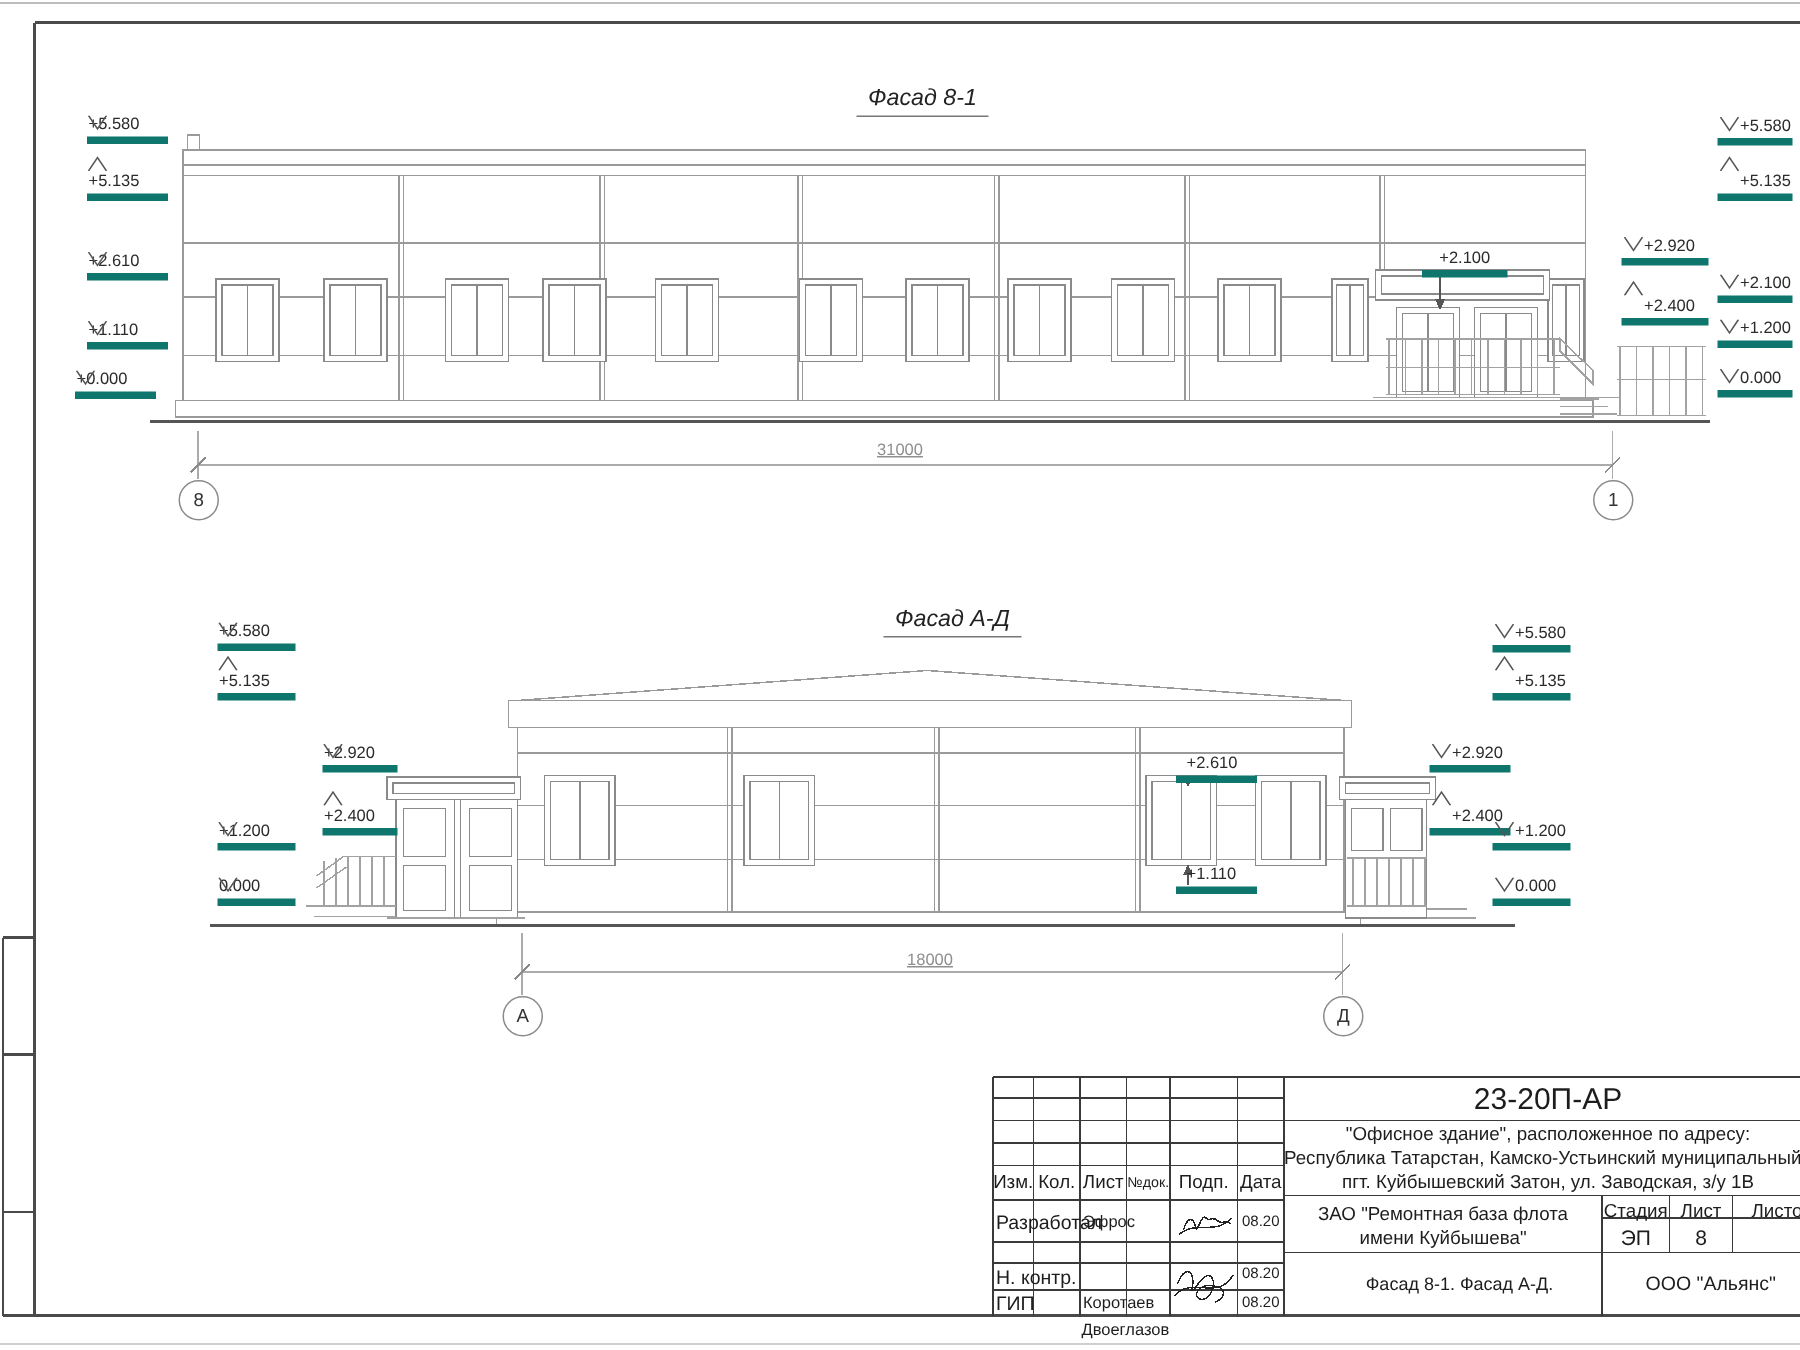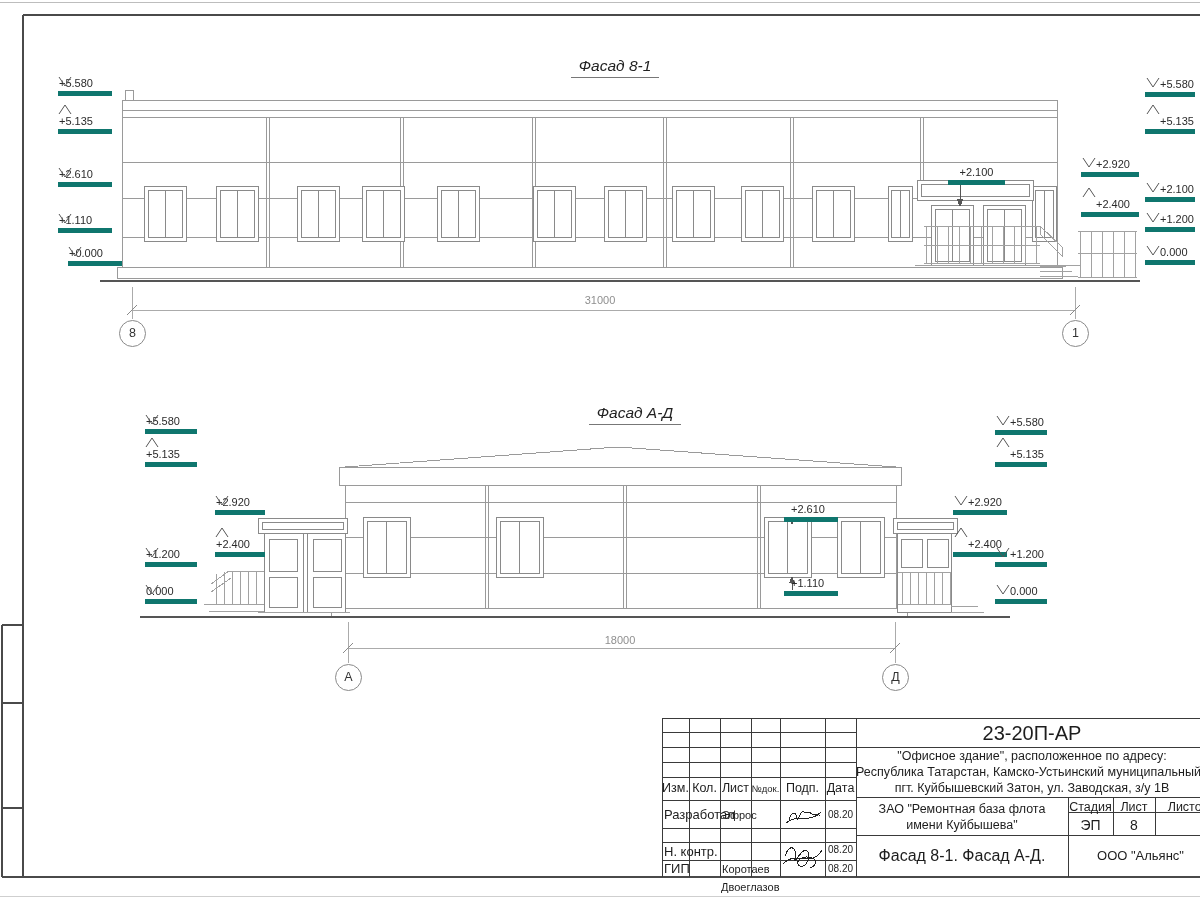--- a/index.html
+++ b/index.html
@@ -16,30 +16,30 @@
   .al .lbl{padding-left:1px;text-align:left;}
   .ar .lbl{padding-left:15px;text-align:left;}
   .ml .lbl{text-align:center;}
   .mlL .lbl{text-align:left;padding-left:7px;}
   .arrow{position:absolute;width:14px;height:10px;}
   .al .arrow{right:5px;}
   .ar .arrow{left:1px;}
   .down{bottom:-10px;}
   .up{top:-11px;}
   
-  .dim{position:absolute;font-size:11px;color:#8f8f8f;text-align:center;}
+  .dim{position:absolute;font-size:11px;color:#8f8f8f;text-align:center;text-decoration:underline;}
   .axis{position:absolute;width:25px;height:25px;border:1px solid #8a8a8a;border-radius:50%;
         font-size:12.5px;line-height:25px;text-align:center;color:#333;background:#fff;}
   
   .tb{position:absolute;white-space:nowrap;color:#1d1d1d;}
   .tb.c{text-align:center;}
   .tb-code{font-size:20px;line-height:26px;}
   .tb-addr{font-size:12.5px;line-height:16.5px;}
   .tb-client{font-size:12.5px;line-height:16px;}
-  .tb-big{font-size:16px;line-height:28px;}
+  .tb-big{font-size:12px;line-height:28px;margin-left:11px;}
   .tb-comp{font-size:13px;line-height:28px;}
   .tb-h{font-size:12.5px;line-height:20px;}
   .tb-hs{font-size:9.5px;line-height:21px;}
   .tb-v{font-size:14px;line-height:22px;}
   .tb-row{font-size:13px;line-height:18px;}
   .tb-name{font-size:11px;line-height:18px;}
   .tb-date{font-size:10px;line-height:18px;text-align:center;}
 </style>
 </head>
 <body>
@@ -235,21 +235,21 @@
       <svg class="arrow down" viewBox="0 0 14 10">
         <polyline points="1,0 7,9 13,0" fill="none" stroke="#555"></polyline>
       </svg>
     </div>
 <div class="elev al" style="left:58px;top:214px;width:54px">
       <span class="lbl">+1.110</span>
       <svg class="arrow down" viewBox="0 0 14 10">
         <polyline points="1,0 7,9 13,0" fill="none" stroke="#555"></polyline>
       </svg>
     </div>
-<div class="elev al" style="left:68px;top:247px;width:54px">
+<div class="elev al" style="left:50px;top:247px;width:54px">
       <span class="lbl">+0.000</span>
       <svg class="arrow down" viewBox="0 0 14 10">
         <polyline points="1,0 7,9 13,0" fill="none" stroke="#555"></polyline>
       </svg>
     </div>
 
 <div class="elev ar" style="left:1081px;top:158px;width:58px">
       <span class="lbl">+2.920</span>
       <svg class="arrow down" viewBox="0 0 14 10">
         <polyline points="1,0 7,9 13,0" fill="none" stroke="#555"></polyline>

